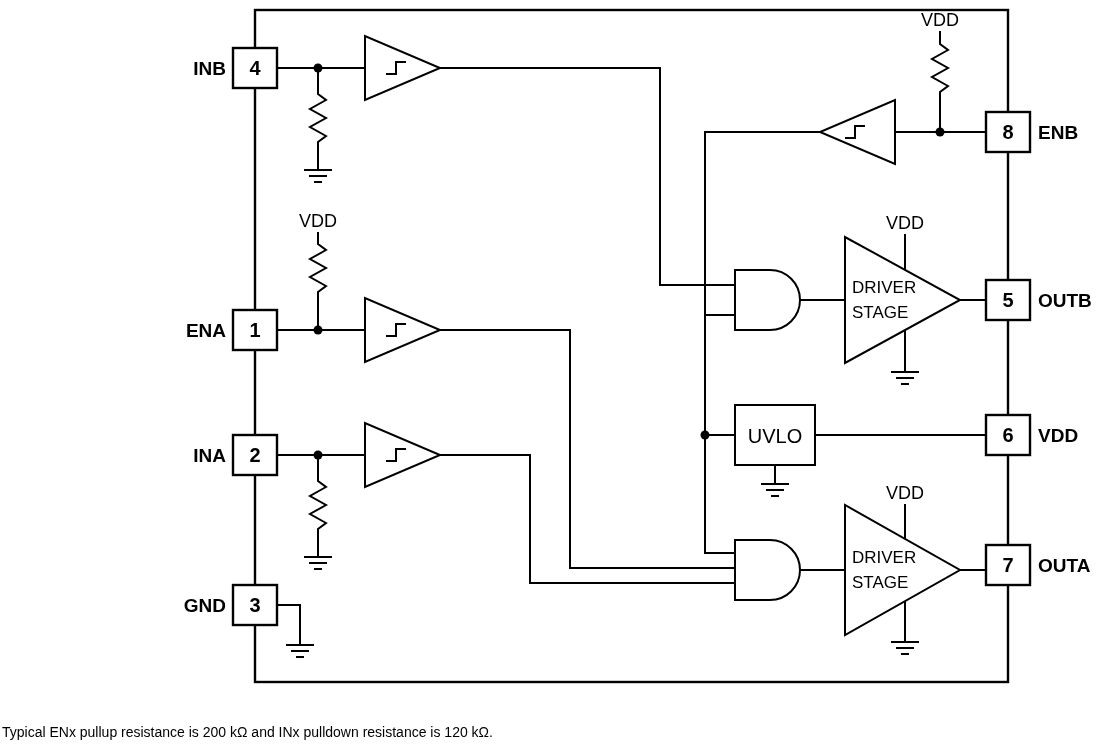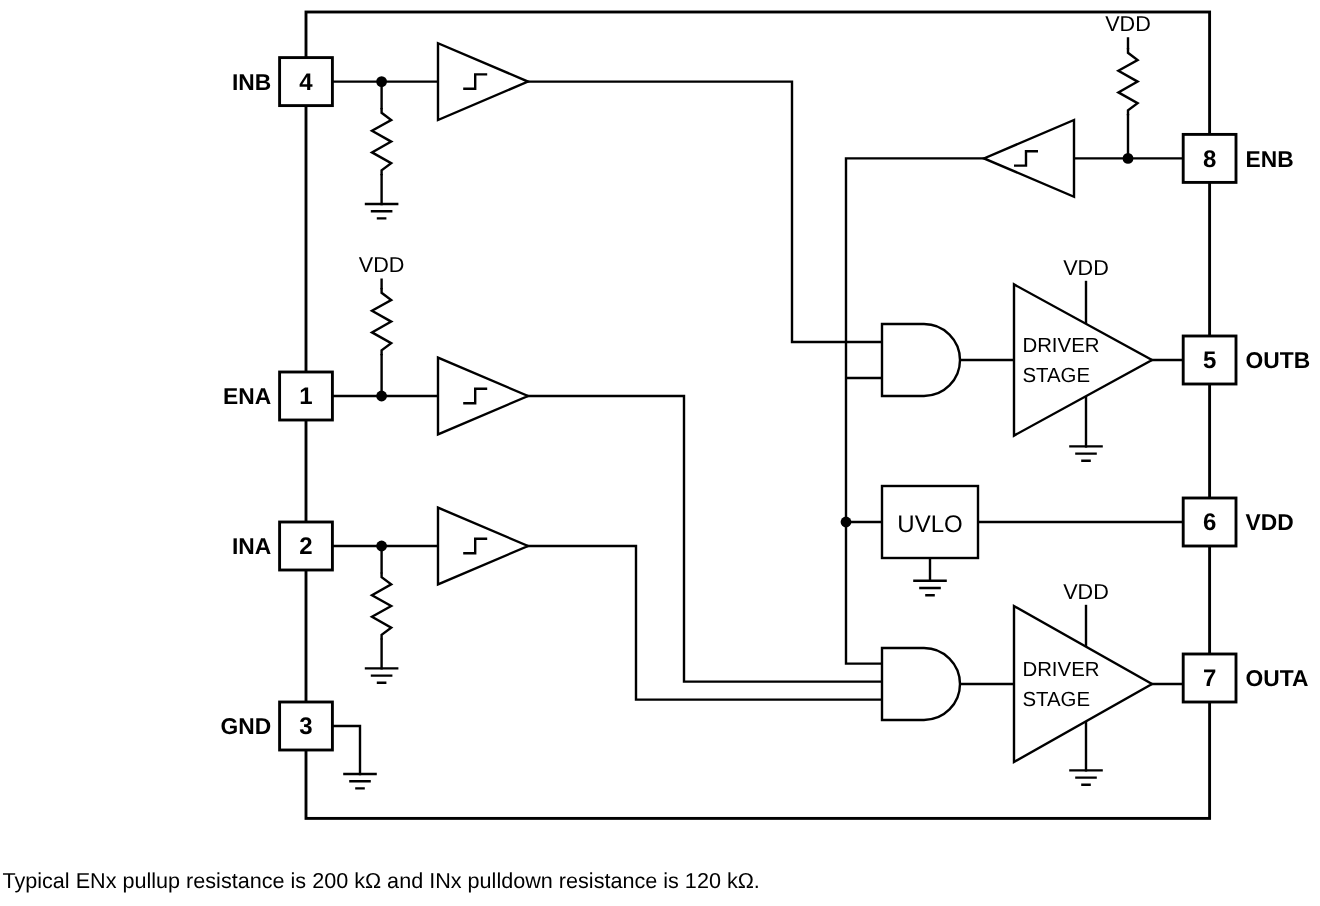--- a/index.html
+++ b/index.html
@@ -24,21 +24,21 @@
   text { fill: #000; }
   .pin-label { font-size: 19px; font-weight: bold; }
   .pin-num   { font-size: 20px; font-weight: bold; text-anchor: middle; }
   .net-label { font-size: 18px; text-anchor: middle; }
   .block-label { font-size: 20px; text-anchor: middle; }
   .drv-label { font-size: 17px; }
   #footnote {
     position: absolute;
     left: 2px;
     top: 724px;
-    font-size: 18px;
+    font-size: 14px;
     color: #000;
     white-space: nowrap;
   }
 </style>
 </head>
 <body>
 
 <div id="stage">
   <svg width="1100" height="712" viewBox="0 0 1100 712">
 

